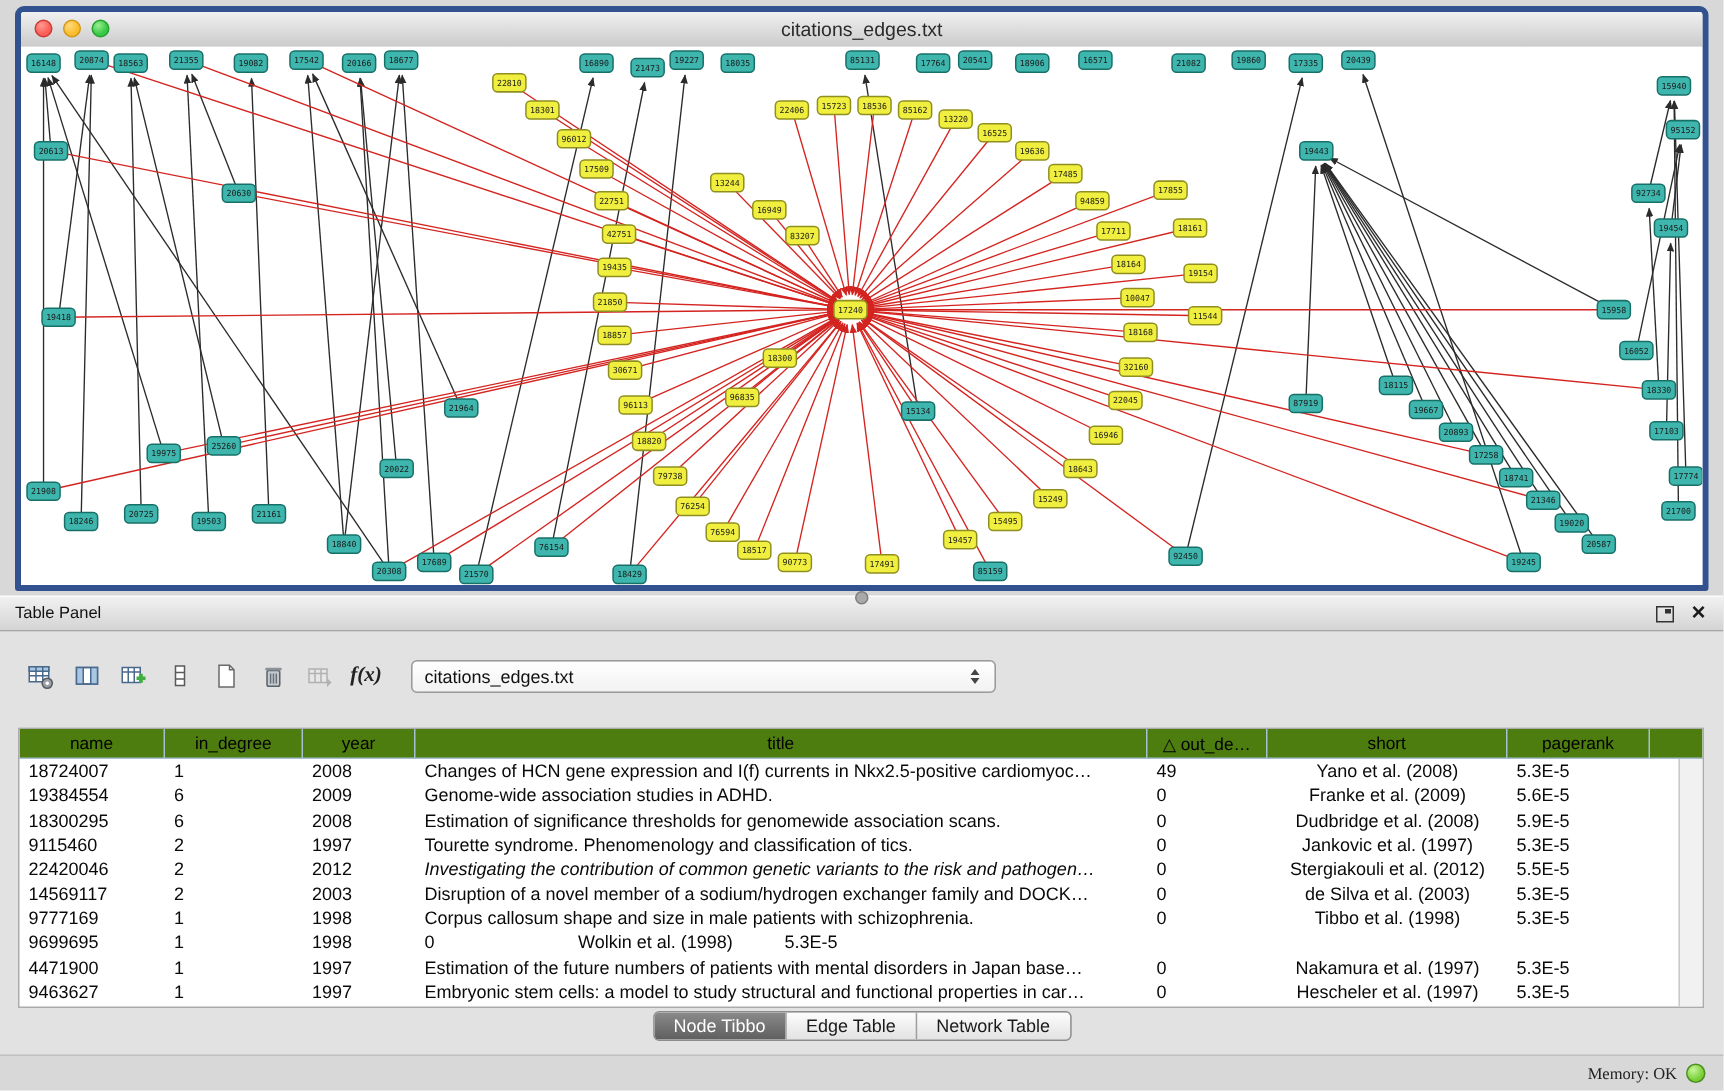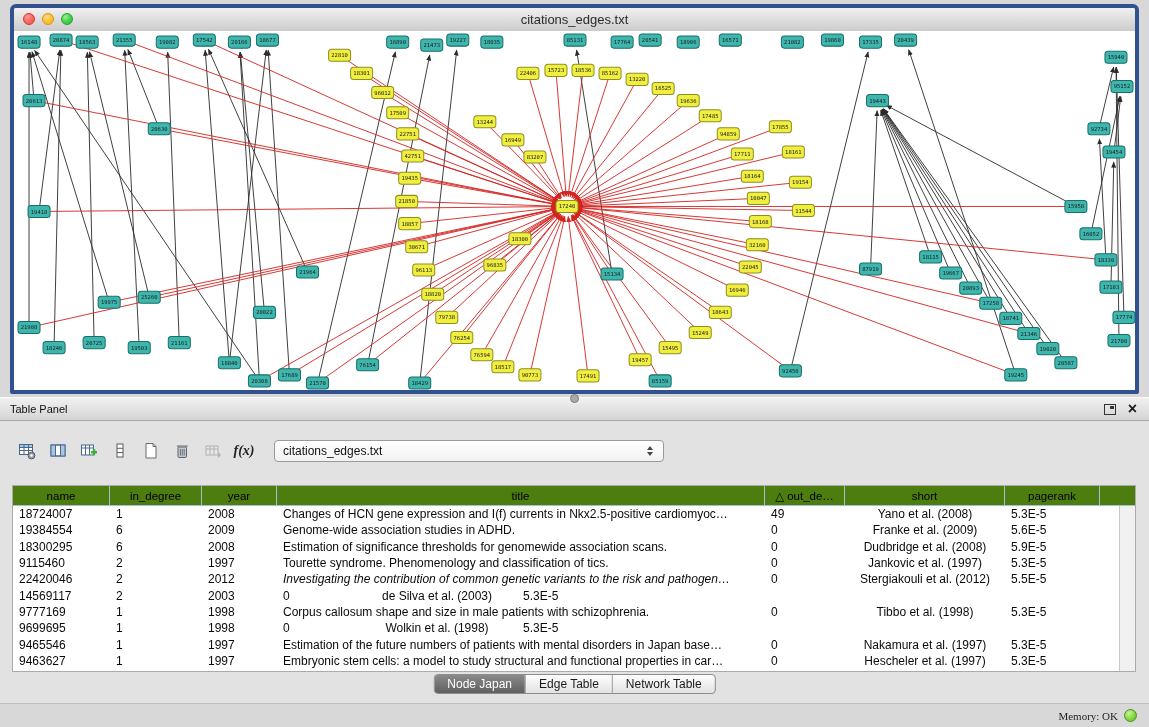--- a/index.html
+++ b/index.html
@@ -790,20 +790,21 @@
             <div class="td" style="width: 75px;">2012</div>
             <div class="td" style="width: 488px; font-style: italic;">Investigating the contribution of common genetic variants to the risk and pathogen…</div>
             <div class="td" style="width: 80px;">0</div>
             <div class="td center" style="width: 160px;">Stergiakouli et al. (2012)</div>
             <div class="td" style="width: 95px;">5.5E-5</div>
           </div>
           <div class="tr">
             <div class="td" style="width: 97px;">14569117</div>
             <div class="td" style="width: 92px;">2</div>
             <div class="td" style="width: 75px;">2003</div>
+            <div class="td" style="width: 488px;">Disruption of a novel member of a sodium/hydrogen exchanger family and DOCK…</div>
             <div class="td" style="width: 80px;">0</div>
             <div class="td center" style="width: 160px;">de Silva et al. (2003)</div>
             <div class="td" style="width: 95px;">5.3E-5</div>
           </div>
           <div class="tr">
             <div class="td" style="width: 97px;">9777169</div>
             <div class="td" style="width: 92px;">1</div>
             <div class="td" style="width: 75px;">1998</div>
             <div class="td" style="width: 488px;">Corpus callosum shape and size in male patients with schizophrenia.</div>
             <div class="td" style="width: 80px;">0</div>
@@ -812,21 +813,21 @@
           </div>
           <div class="tr">
             <div class="td" style="width: 97px;">9699695</div>
             <div class="td" style="width: 92px;">1</div>
             <div class="td" style="width: 75px;">1998</div>
             <div class="td" style="width: 80px;">0</div>
             <div class="td center" style="width: 160px;">Wolkin et al. (1998)</div>
             <div class="td" style="width: 95px;">5.3E-5</div>
           </div>
           <div class="tr">
-            <div class="td" style="width: 97px;">9465546</div>
+            <div class="td" style="width: 97px;">4471900</div>
             <div class="td" style="width: 92px;">1</div>
             <div class="td" style="width: 75px;">1997</div>
             <div class="td" style="width: 488px;">Estimation of the future numbers of patients with mental disorders in Japan base…</div>
             <div class="td" style="width: 80px;">0</div>
             <div class="td center" style="width: 160px;">Nakamura et al. (1997)</div>
             <div class="td" style="width: 95px;">5.3E-5</div>
           </div>
           <div class="tr">
             <div class="td" style="width: 97px;">9463627</div>
             <div class="td" style="width: 92px;">1</div>
@@ -834,21 +835,21 @@
             <div class="td" style="width: 488px;">Embryonic stem cells: a model to study structural and functional properties in car…</div>
             <div class="td" style="width: 80px;">0</div>
             <div class="td center" style="width: 160px; text-align: center;">Hescheler et al. (1997)</div>
             <div class="td" style="width: 95px;">5.3E-5</div>
           </div>
         </div>
       <div class="vscroll"></div>
     </div>
 
     <div class="tabs">
-      <span class="tab sel">Node Japan</span>
+      <span class="tab sel">Node Tibbo</span>
       <span class="tab">Edge Table</span>
       <span class="tab">Network Table</span>
     </div>
   </div>
 
   <div class="statusbar">
     <span class="lbl">Memory: OK</span>
     <span class="led"></span>
   </div>
 </div>

